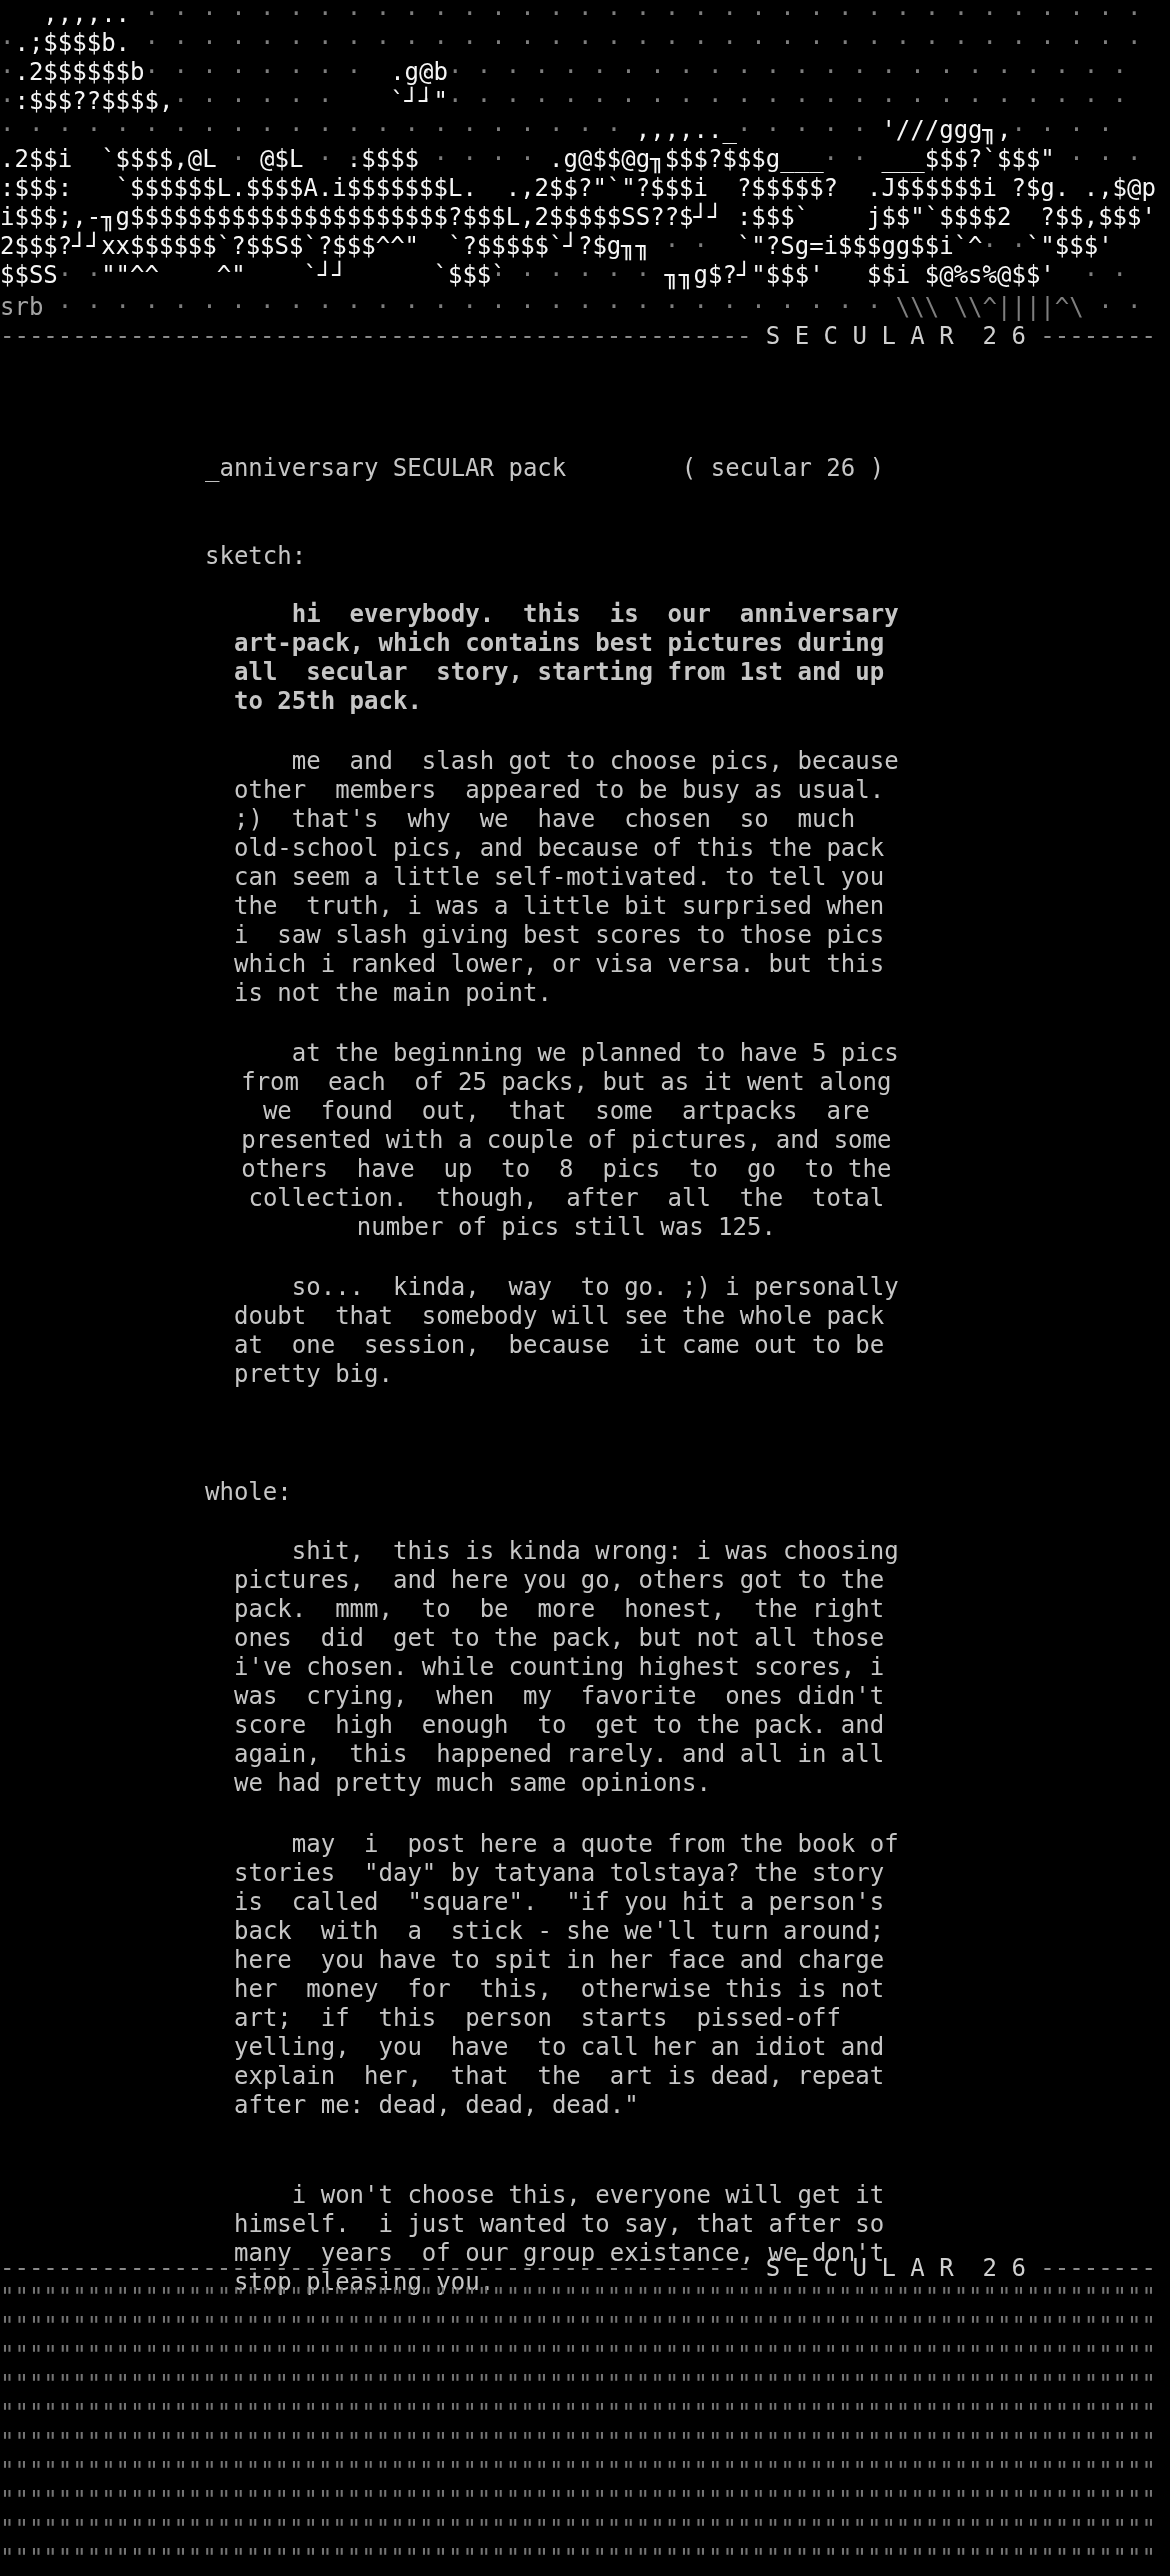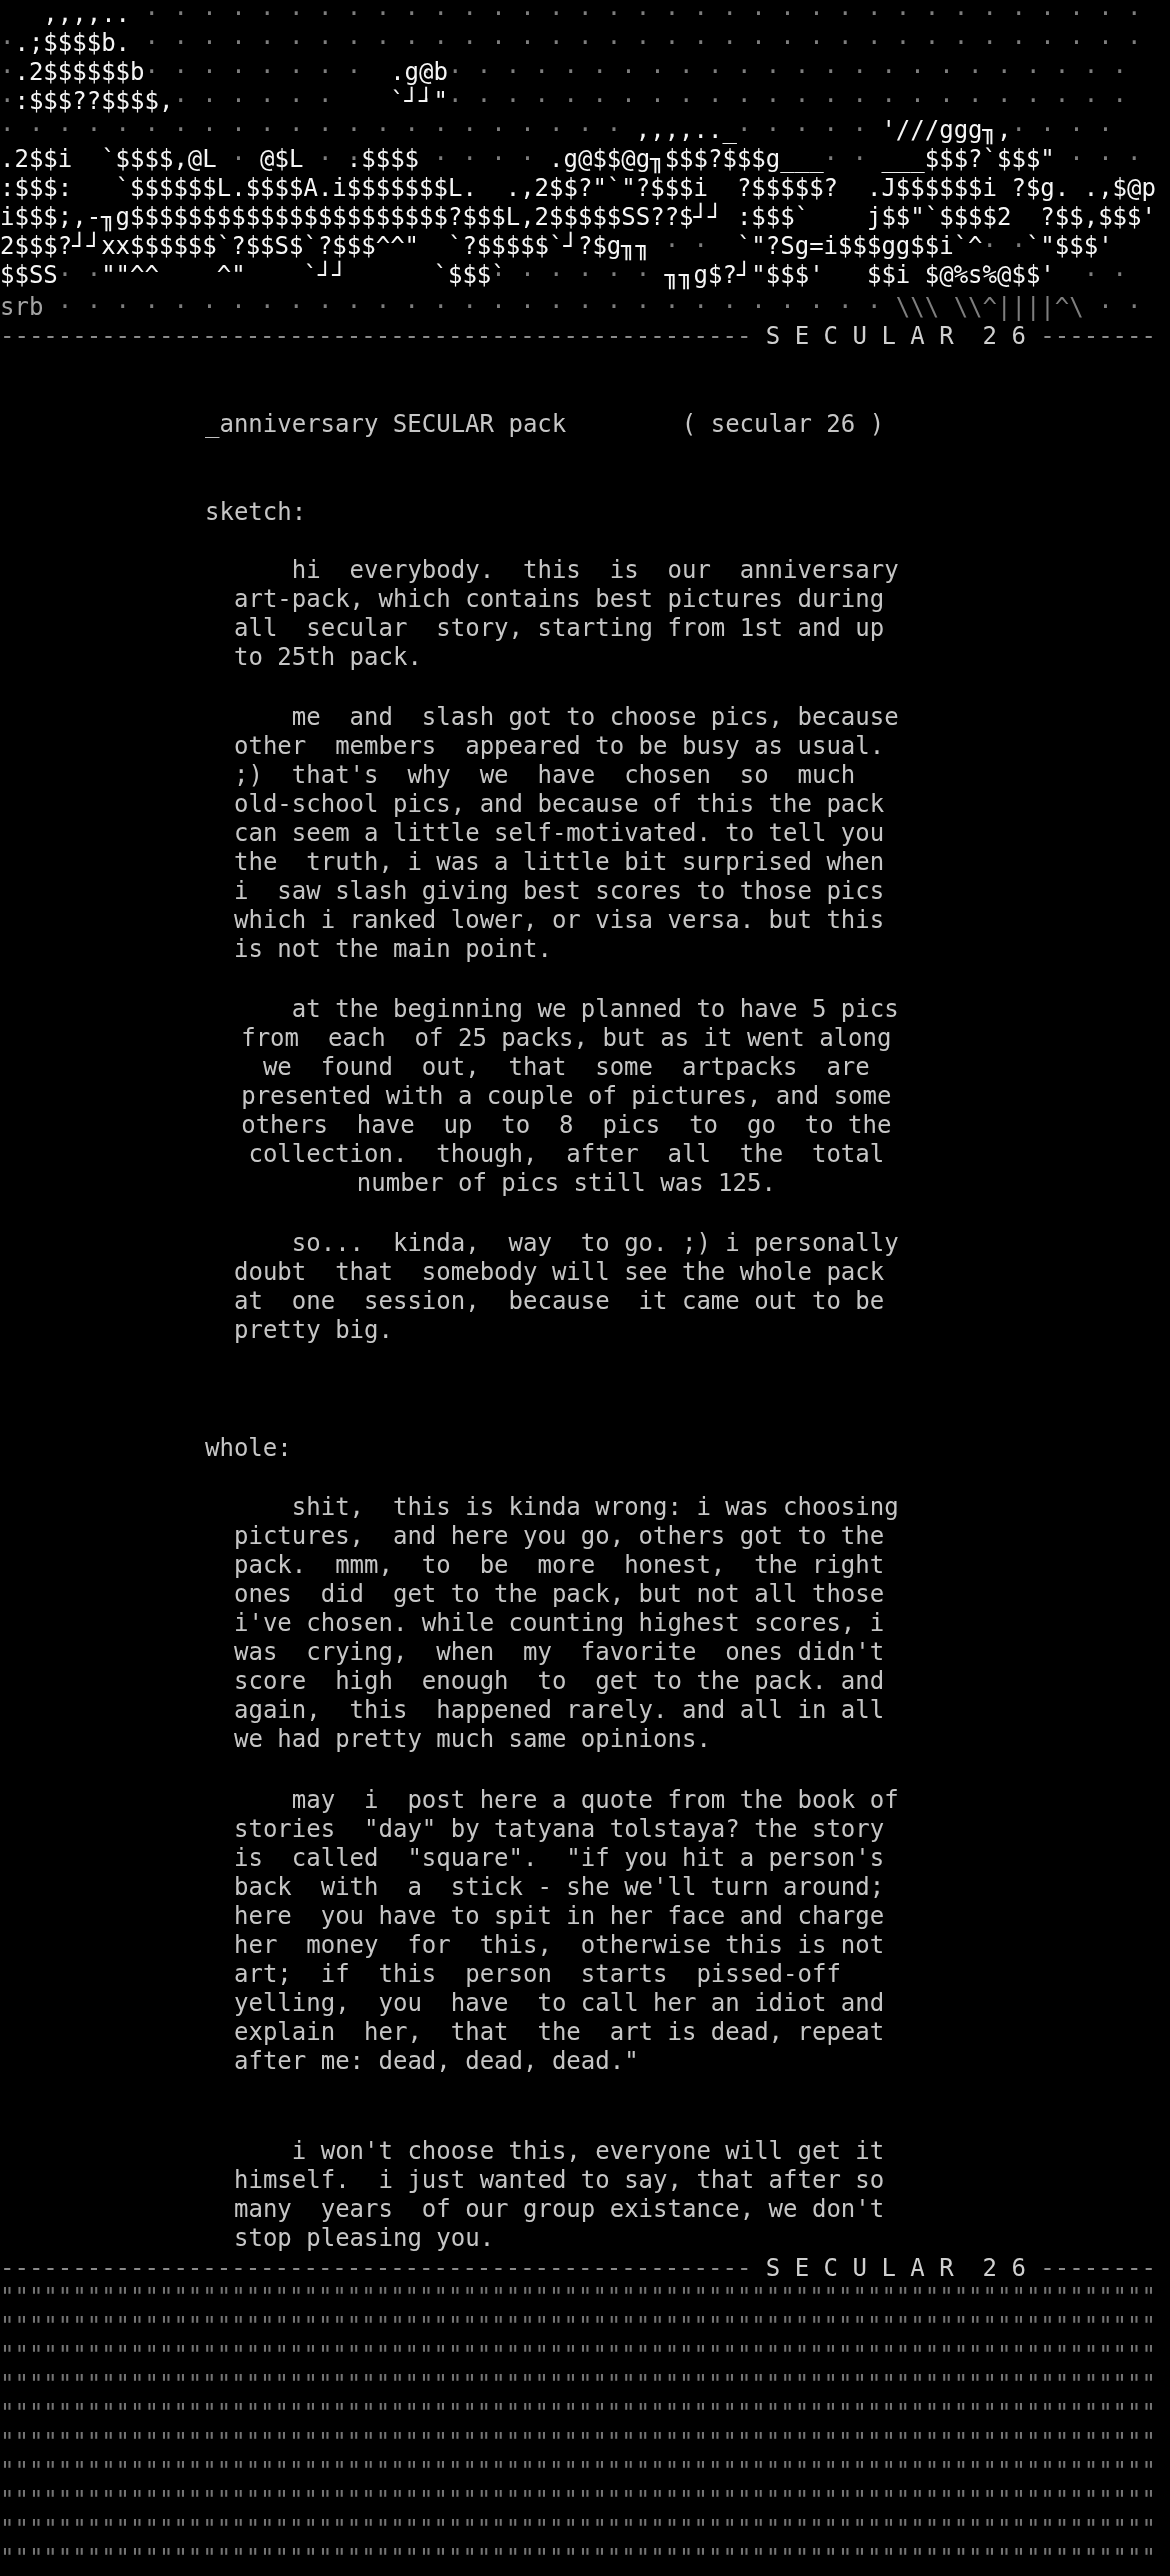--- a/index.html
+++ b/index.html
@@ -6,21 +6,21 @@
   #screen{position:relative;width:1171px;height:2576px;background:#000;overflow:hidden;
           font-family:"DejaVu Sans Mono", monospace;}
   pre, .mono{font-family:"DejaVu Sans Mono", monospace;font-size:24px;line-height:29px;
              margin:0;font-kerning:none;white-space:pre;}
   .abs{position:absolute;left:0;}
   .fill{color:#7e7e7e;}
   .art{color:#f5f5f5;}
   .sig{color:#a3a3a3;}
   .dash{color:#8a8a8a;}
   .dlabel{color:#cfcfcf;}
-  .body-text{color:#c6c6c6;}
+  .body-text{color:#c6c6c6;margin-top:44px;}
   .footfill{color:#747474;}
 </style>
 </head>
 <body>
 
 <div id="screen">
 
   <pre class="abs fill" style="top:0;">          · · · · · · · · · · · · · · · · · · · · · · · · · · · · · · · · · · ·
 ·         · · · · · · · · · · · · · · · · · · · · · · · · · · · · · · · · · · ·
 ·         · · · · · · · ·    · · · · · · · · · · · · · · · · · · · · · · · · ·
@@ -44,21 +44,21 @@
 $$SS   ""^^    ^"    `┘┘      `$$$`           ╖╖g$?┘"$$$'   $$i $@%s%@$$'</pre>
 
   <pre class="abs fill" style="top:293px;">    · · · · · · · · · · · · · · · · · · · · · · · · · · · · · \\\ \\^||||^\ · ·</pre>
   <pre class="abs sig" style="top:293px;">srb</pre>
 
   <pre class="abs" style="top:322px;"><span class="dash">----------------------------------------------------</span><span class="dlabel"> S E C U L A R  2 6 </span><span class="dash">--------</span></pre>
 
   <pre class="abs body-text" style="top:410px;left:205px;">_anniversary SECULAR pack        ( secular 26 )</pre>
 
   <pre class="abs body-text" style="top:498px;left:205px;">sketch:</pre>
-  <pre class="abs body-text" style="top:556px;left:234px;">    hi  everybody.  this  is  our  anniversary
+  <pre class="abs body-text" style="top:556px;left:234px;font-weight:bold;">    hi  everybody.  this  is  our  anniversary
 art-pack, which contains best pictures during
 all  secular  story, starting from 1st and up
 to 25th pack.</pre>
   <pre class="abs body-text" style="top:703px;left:234px;">    me  and  slash got to choose pics, because
 other  members  appeared to be busy as usual.
 ;)  that's  why  we  have  chosen  so  much
 old-school pics, and because of this the pack
 can seem a little self-motivated. to tell you
 the  truth, i was a little bit surprised when
 i  saw slash giving best scores to those pics

